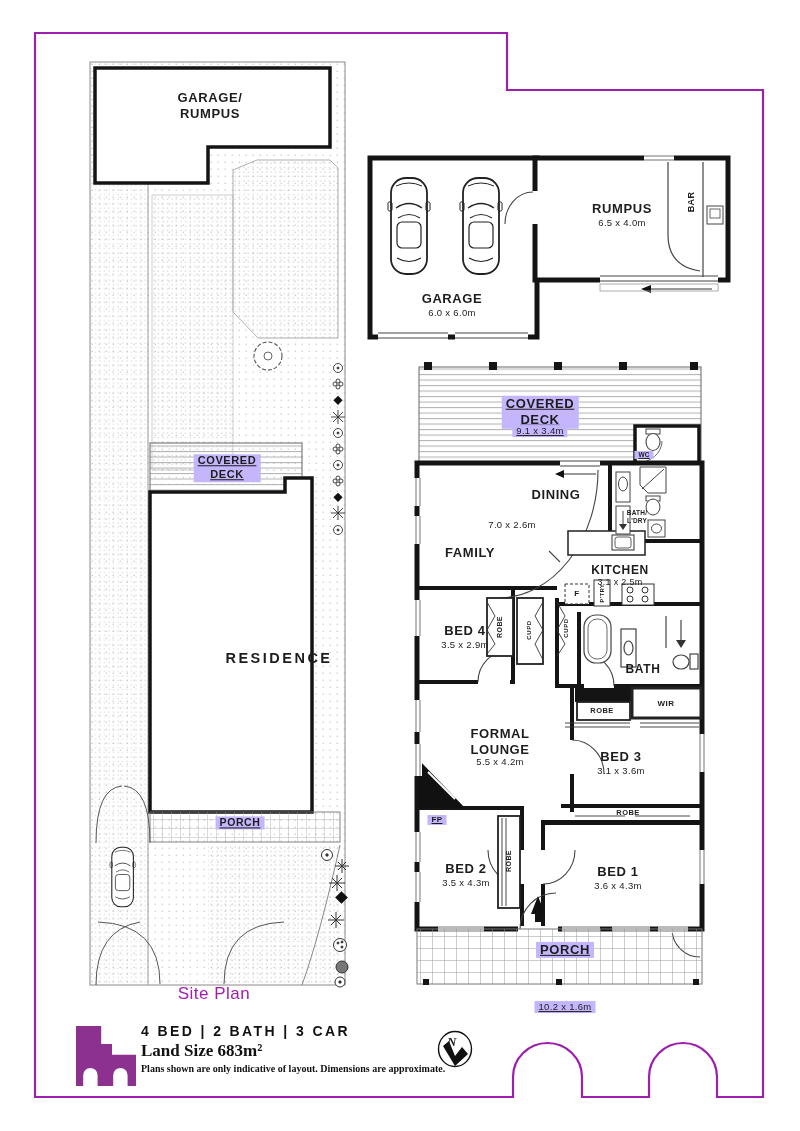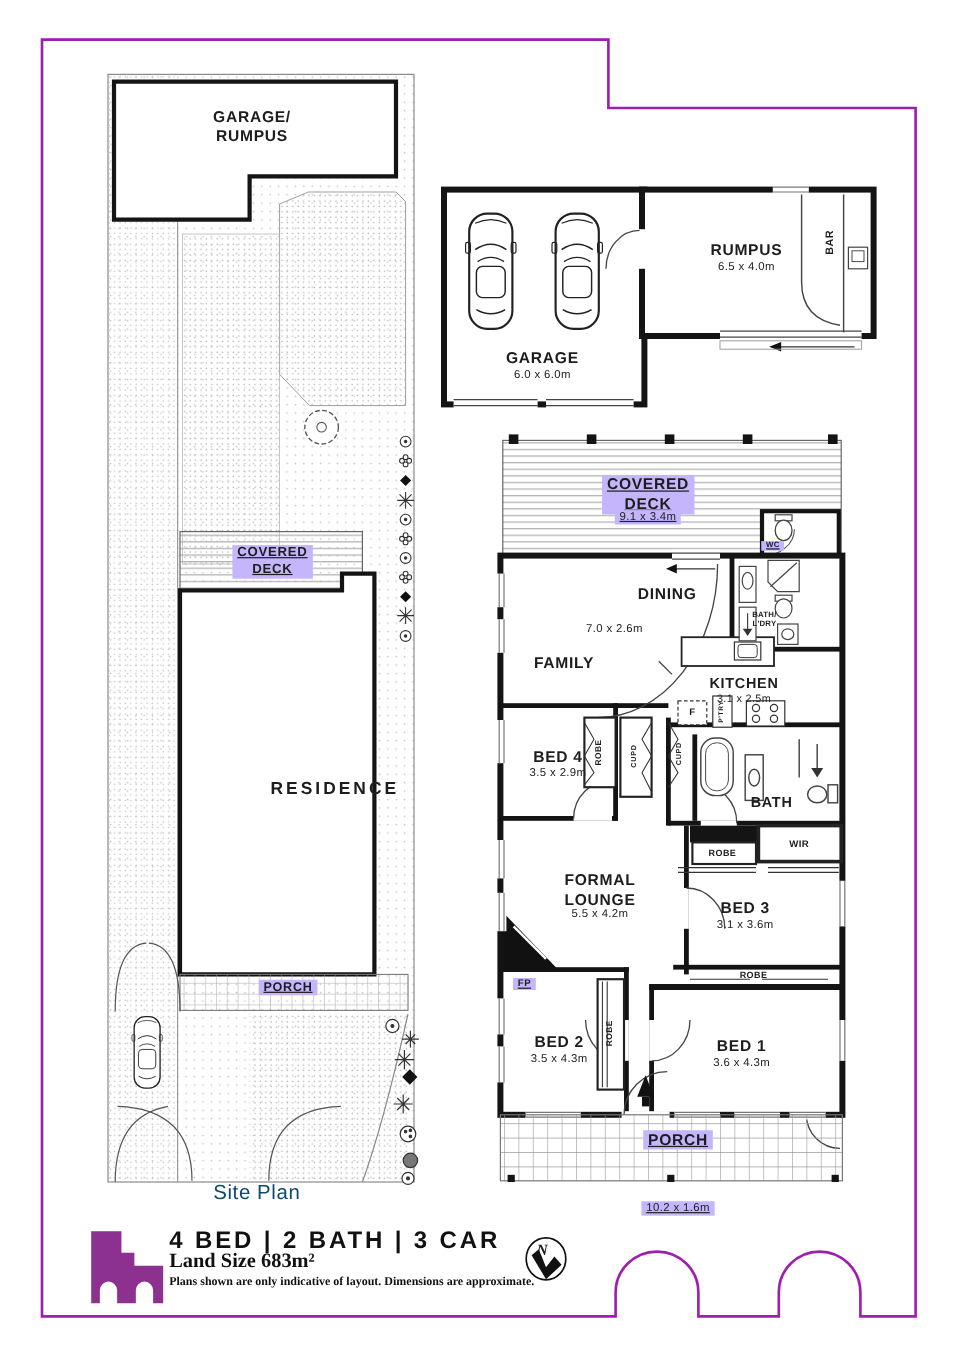--- a/index.html
+++ b/index.html
@@ -9,27 +9,27 @@
   
   .lbl{position:absolute;transform:translate(-50%,-50%);text-align:center;color:#1d1d1d;
        white-space:pre-line;line-height:1.25;letter-spacing:.6px;font-weight:600;}
   .name{font-size:13px;}
   .big{font-size:14.5px;letter-spacing:2.5px;font-weight:600;margin-left:48px;}
   .dims{font-size:9.5px;font-weight:400;letter-spacing:.3px;color:#222;text-align:center;}
   .sm{font-size:7.5px;letter-spacing:.4px;}
   .tiny{font-size:6.5px;letter-spacing:.2px;}
   .vert{transform:translate(-50%,-50%) rotate(-90deg);}
   .bg{background:#c4b5fd;padding:0 4px;text-decoration:underline;}
-  .caption{font-size:17px;font-weight:400;letter-spacing:.5px;color:#0c4a6e;}
+  .caption{font-size:17px;font-weight:400;letter-spacing:.5px;color:#a21caf;}
   
   #logo{position:absolute;left:527px;top:42px;font-family:"Liberation Serif",serif;
         font-weight:700;font-size:34px;letter-spacing:-.5px;white-space:nowrap;}
   
   .ftxt{position:absolute;left:141px;color:#111;}
-  #features{top:1023px;font-size:20px;font-weight:700;letter-spacing:2.4px;}
+  #features{top:1023px;font-size:14px;font-weight:700;letter-spacing:2.4px;}
   #landsize{top:1041px;font-family:"Liberation Serif",serif;font-size:17px;font-weight:700;}
   #disclaimer{top:1063px;font-family:"Liberation Serif",serif;font-size:10px;font-weight:700;}
 </style>
 </head>
 <body>
 
 <div id="page">
 
 <svg class="plan-svg" width="800" height="1131" viewBox="0 0 800 1131">
   <defs>

